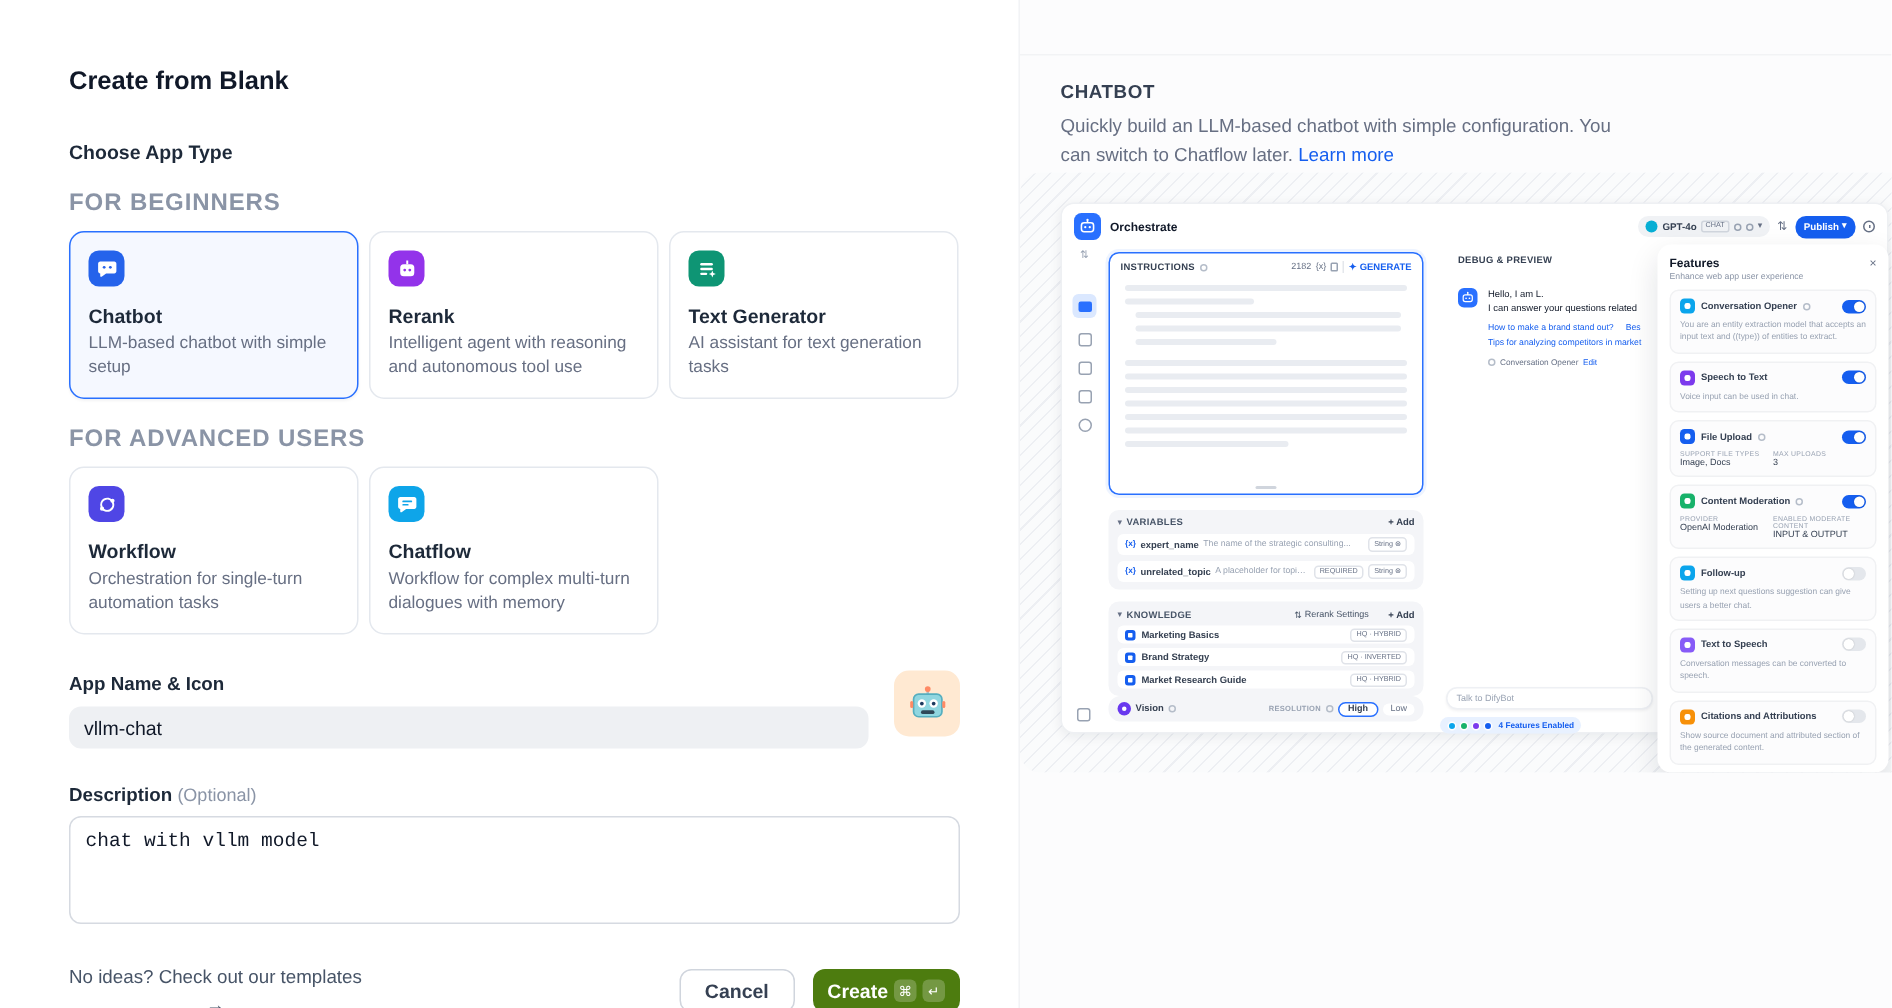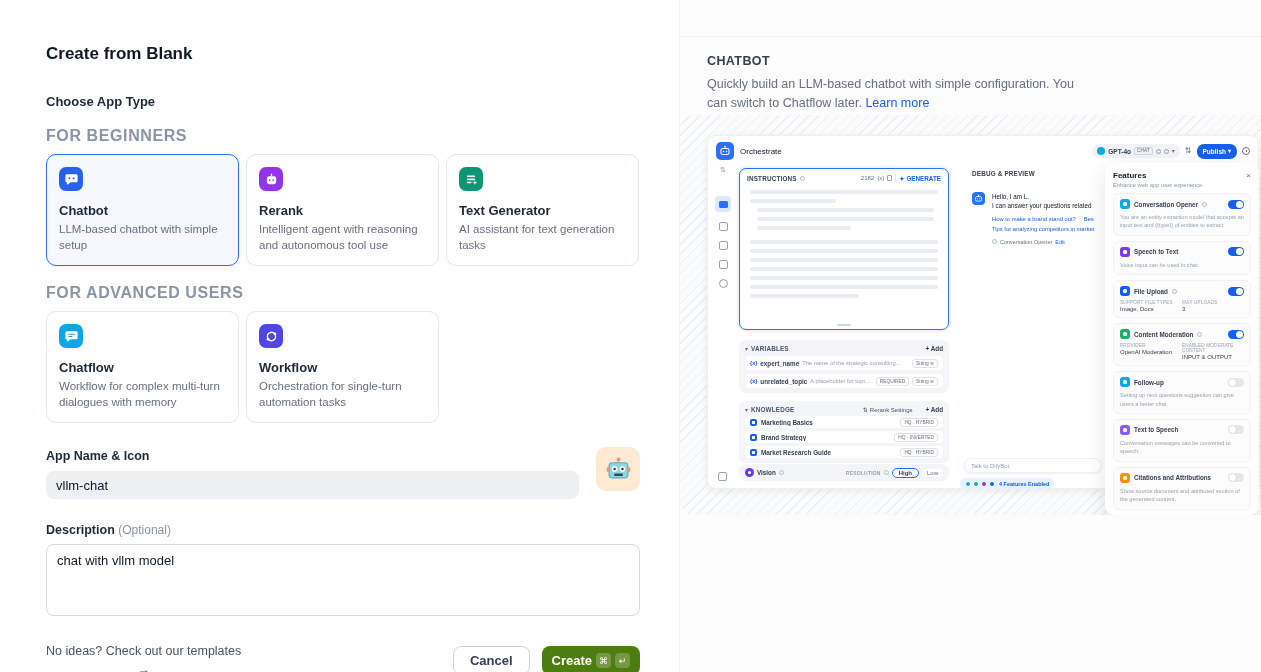--- a/index.html
+++ b/index.html
@@ -23,21 +23,21 @@
 
   .name-block { margin-top:26px; position:relative; }
   .field-label { font-size:12.5px; font-weight:bold; color:#1d2939; }
   .field-label .opt { font-weight:normal; color:#8a94a6; font-size:12px; }
   .name-input { margin-top:8px; width:533px; height:28px; background:#eef0f3; border:none; border-radius:8px;
     padding:12px 10px; font-size:13px; color:#101828; font-family:"Liberation Sans",sans-serif; outline:none; display:block; }
   .icon-tile { position:absolute; right:0; top:-2px; width:44px; height:44px; border-radius:10px; background:#ffe9d2;
     display:flex; align-items:center; justify-content:center; cursor:pointer; }
   .desc-label { margin-top:24px; }
   .desc-area { margin-top:7px; width:594px; height:72px; border:1px solid #d6dae1; border-radius:8px; background:#fff;
-    padding:8px 10px; font-size:13px; color:#101828; font-family:Liberation Sans, sans-serif; resize:none; outline:none; display:block; }
+    padding:8px 10px; font-size:13px; color:#101828; font-family:Liberation Mono, monospace; resize:none; outline:none; display:block; }
   .left-footer { margin-top:28px; display:flex; align-items:center; justify-content:space-between; }
   .tpl-link { font-size:12.5px; color:#475467; text-decoration:none; display:flex; align-items:center; gap:5px; cursor:pointer;flex-direction:column; }
   .btn-group { display:flex; gap:12px; }
   .btn-cancel { height:29px; padding:0 16px; border:1px solid #d0d5dd; background:#fff; border-radius:8px;
     font-size:13px; font-weight:bold; color:#354052; font-family:"Liberation Sans",sans-serif; cursor:pointer; }
   .btn-create { height:29px; padding:0 10px; border:none; background:#4d7c0f; border-radius:8px; display:flex; align-items:center; gap:4px;
     font-size:13px; font-weight:bold; color:#fff; font-family:"Liberation Sans",sans-serif; cursor:pointer; }
   .kbd { width:15px; height:15px; border-radius:4px; background:rgba(255,255,255,.22); font-size:9px; display:flex;
     align-items:center; justify-content:center; font-weight:normal; }
 
@@ -51,21 +51,21 @@
 
   .hatch { position:absolute; left:0; top:115px; width:582px; height:400px; border-radius:14px 0 0 14px;
     background:#fafbfc;
     background-image:repeating-linear-gradient(135deg, #edeff3 0 1px, transparent 1px 7px); overflow:hidden; }
   .shot { position:absolute; left:27px; top:20px; width:552px; height:354px; background:#fff; border-radius:9px;
     border:1px solid #eef0f3; box-shadow:0 2px 8px rgba(16,24,40,.07); }
 
   
   .pv-top { height:30px; display:flex; align-items:center; gap:6px; padding:0 8px; }
   .pv-appicon { width:18px; height:18px; border-radius:5px; background:#2970ff; display:flex; align-items:center; justify-content:center; }
-  .pv-title { font-size:8px; font-weight:normal; color:#101828; }
+  .pv-title { font-size:8px; font-weight:bold; color:#101828; }
   .pv-right { margin-left:auto; display:flex; align-items:center; gap:5px; }
   .model-pill { height:14px; background:#f0f2f5; border-radius:7px; display:flex; align-items:center; gap:3px; padding:0 5px; }
   .mdot { width:8px; height:8px; border-radius:50%; background:#06aed4; }
   .mname { font-size:6.5px; font-weight:bold; color:#354052; }
   .mtag { font-size:4.8px; color:#667085; border:1px solid #d0d5dd; border-radius:2px; padding:0 2px; line-height:6px; }
   .mico { width:5px; height:5px; border:1px solid #98a2b2; border-radius:50%; }
   .chev { font-size:6px; color:#667085; line-height:1; }
   .swap-ico { font-size:8px; color:#667085; line-height:1; }
   .publish-btn { height:15px; background:#155eef; border-radius:7px; color:#fff; font-size:6.5px; font-weight:bold;
     display:flex; align-items:center; gap:2px; padding:0 6px; }
@@ -213,41 +213,41 @@
             </svg>
         </div>
         <div class="card-title">Text Generator</div>
         <div class="card-desc">AI assistant for text generation tasks</div>
       </div>
     </div>
 
     <div class="group-label">FOR ADVANCED USERS</div>
     <div class="cards-row adv-row">
       <div class="card">
-        <div class="tile" style="--c: #0ea5e9;">
-          <svg viewBox="0 0 16 16" width="15" height="15">
-              <path d="M3 2.5h10c.8 0 1.5.7 1.5 1.5v5.5c0 .8-.7 1.5-1.5 1.5H7.2L4 13.3c-.4.3-1 0-1-.5V11c-.8 0-1.5-.7-1.5-1.5V4c0-.8.7-1.5 1.5-1.5z" fill="#fff"></path>
-              <rect x="4.5" y="5" width="7" height="1.2" rx=".6" fill="currentColor"></rect>
-              <rect x="4.5" y="7.4" width="4.5" height="1.2" rx=".6" fill="currentColor"></rect>
-            </svg>
-        </div>
-        <div class="card-title">Chatflow</div>
-        <div class="card-desc">Workflow for complex multi-turn dialogues with memory</div>
-      </div>
-      <div class="card">
         <div class="tile" style="--c: #4f46e5;">
           <svg viewBox="0 0 16 16" width="15" height="15">
               <path d="M4 9.5a4.3 4.3 0 0 1 7.4-4.2" fill="none" stroke="#fff" stroke-width="1.4" stroke-linecap="round"></path>
               <path d="M12 6.5a4.3 4.3 0 0 1-7.4 4.2" fill="none" stroke="#fff" stroke-width="1.4" stroke-linecap="round"></path>
               <circle cx="4.3" cy="10.8" r="1.5" fill="#fff"></circle>
               <circle cx="11.7" cy="5.2" r="1.5" fill="#fff"></circle>
             </svg>
         </div>
         <div class="card-title">Workflow</div>
         <div class="card-desc">Orchestration for single-turn automation tasks</div>
+      </div>
+      <div class="card">
+        <div class="tile" style="--c: #0ea5e9;">
+          <svg viewBox="0 0 16 16" width="15" height="15">
+              <path d="M3 2.5h10c.8 0 1.5.7 1.5 1.5v5.5c0 .8-.7 1.5-1.5 1.5H7.2L4 13.3c-.4.3-1 0-1-.5V11c-.8 0-1.5-.7-1.5-1.5V4c0-.8.7-1.5 1.5-1.5z" fill="#fff"></path>
+              <rect x="4.5" y="5" width="7" height="1.2" rx=".6" fill="currentColor"></rect>
+              <rect x="4.5" y="7.4" width="4.5" height="1.2" rx=".6" fill="currentColor"></rect>
+            </svg>
+        </div>
+        <div class="card-title">Chatflow</div>
+        <div class="card-desc">Workflow for complex multi-turn dialogues with memory</div>
       </div>
     </div>
 
     <div class="name-block">
       <div class="field-label">App Name &amp; Icon</div>
       <input class="name-input" type="text" value="vllm-chat" style="">
       <div class="icon-tile">
         <svg viewBox="0 0 24 24" width="27" height="27">
           <line x1="12" y1="3.6" x2="12" y2="6.2" stroke="#b0bec5" stroke-width="1.5"></line>
           <circle cx="12" cy="3" r="1.7" fill="#ff8a65"></circle>

